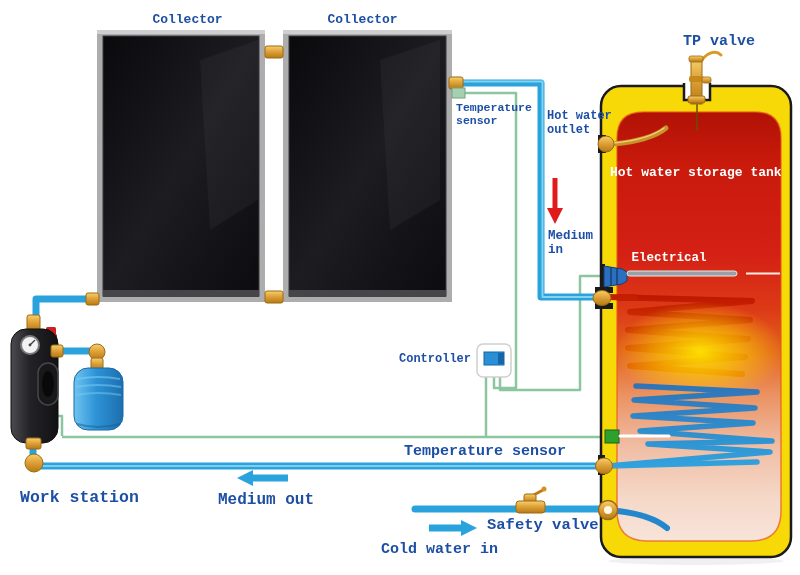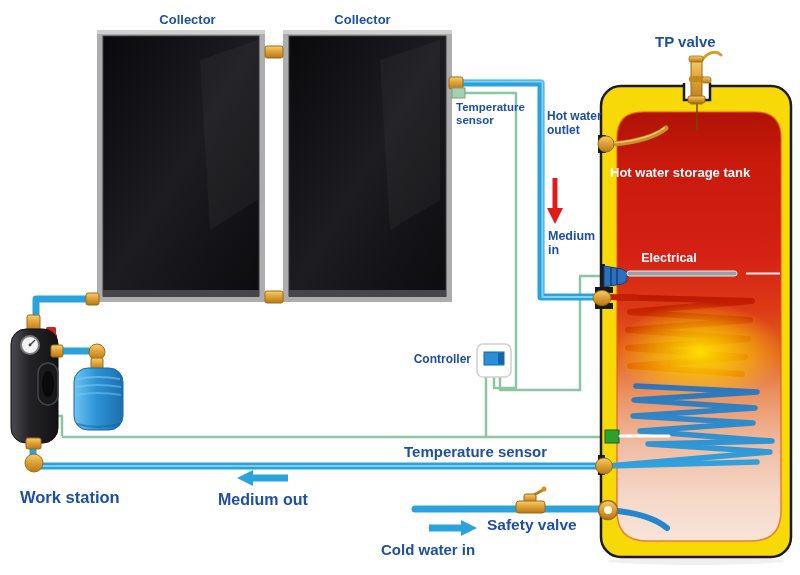--- a/index.html
+++ b/index.html
@@ -1,17 +1,17 @@
 <!DOCTYPE html>
 <html><head>
 <meta charset="utf-8">
 <style>
   html,body{margin:0;padding:0;background:#fff;}
   #stage{position:relative;width:800px;height:575px;background:#ffffff;overflow:hidden;
-         font-family:Liberation Sans, sans-serif;}
+         font-family:Liberation Mono, monospace;}
   #art{position:absolute;left:0;top:0;}
   .lbl{position:absolute;font-weight:bold;color:#1d4fa5;white-space:nowrap;}
   .lbl.white{color:#ffffff;}
   .lbl span{display:block;}
 </style>
 </head>
 <body>
 
 <div id="stage">
 
@@ -205,21 +205,21 @@
   <g>
     <line x1="530" y1="497" x2="543" y2="490" stroke="#c07a10" stroke-width="3" stroke-linecap="round"></line>
     <circle cx="544" cy="489" r="2.5" fill="#d98f1d"></circle>
     <rect x="524" y="494" width="12" height="9" rx="2" fill="url(#brassGrad)" stroke="#9c6b12" stroke-width="1"></rect>
     <rect x="516" y="501" width="29" height="12" rx="3" fill="url(#brassGrad)" stroke="#9c6b12" stroke-width="1"></rect>
   </g>
 </svg>
 
 <div class="lbl" style="left:145px;top:12px;width:85px;text-align:center;font-size:13px;">Collector</div>
 <div class="lbl" style="left:320px;top:12px;width:85px;text-align:center;font-size:13px;">Collector</div>
-<div class="lbl" style="left:655px;top:33px;width:100px;text-align:left;font-size:15px;">TP valve</div>
+<div class="lbl" style="left:655px;top:33px;width:100px;text-align:right;font-size:15px;">TP valve</div>
 
 <div class="lbl" style="left:456px;top:101px;font-size:11.5px;line-height:13px;">
   <span>Temperature</span>
   <span>sensor</span>
 </div>
 
 <div class="lbl" style="left:547px;top:110px;font-size:12px;line-height:13.5px;">
   <span>Hot water</span>
   <span>outlet</span>
 </div>

